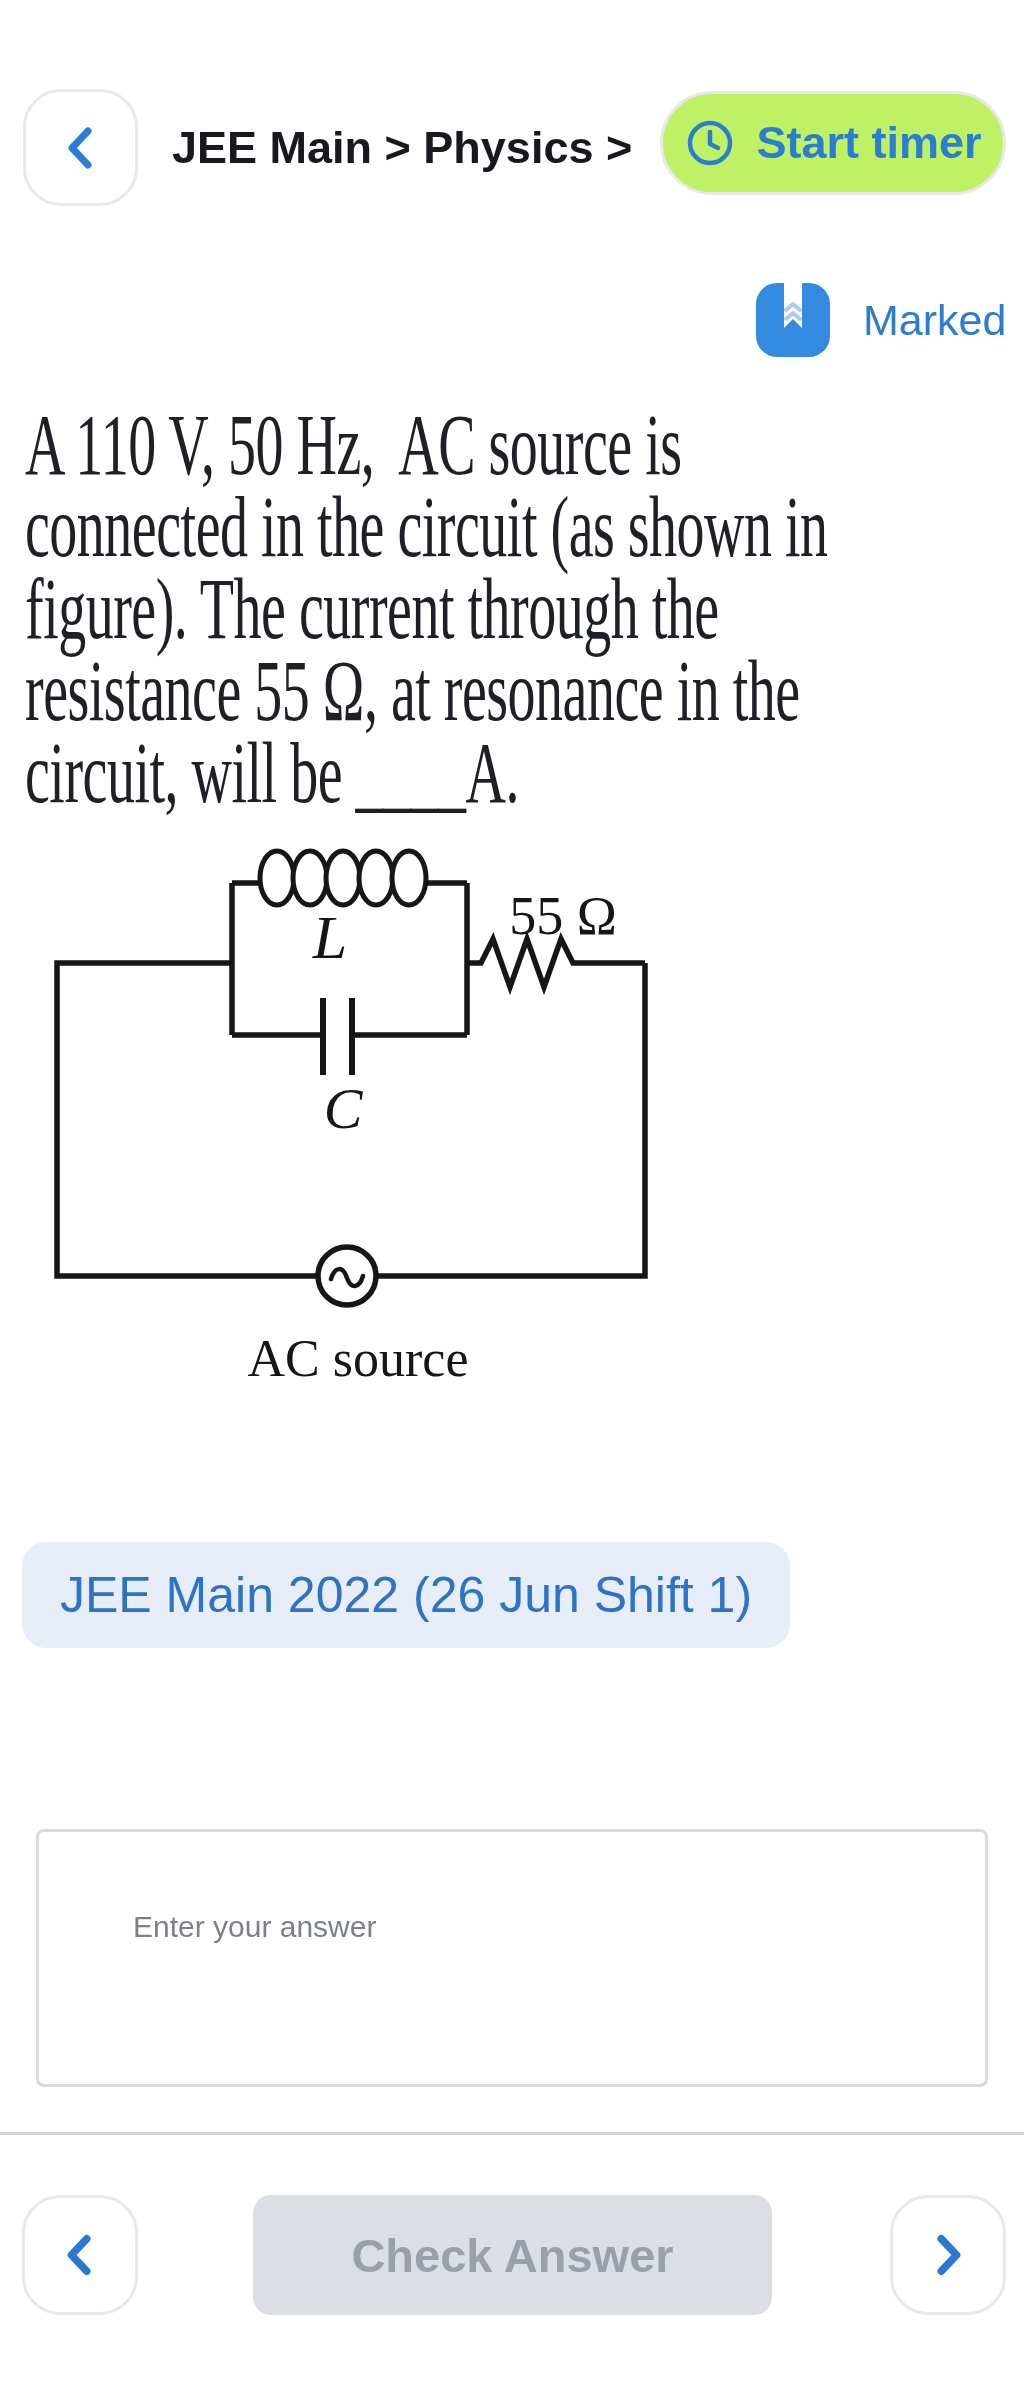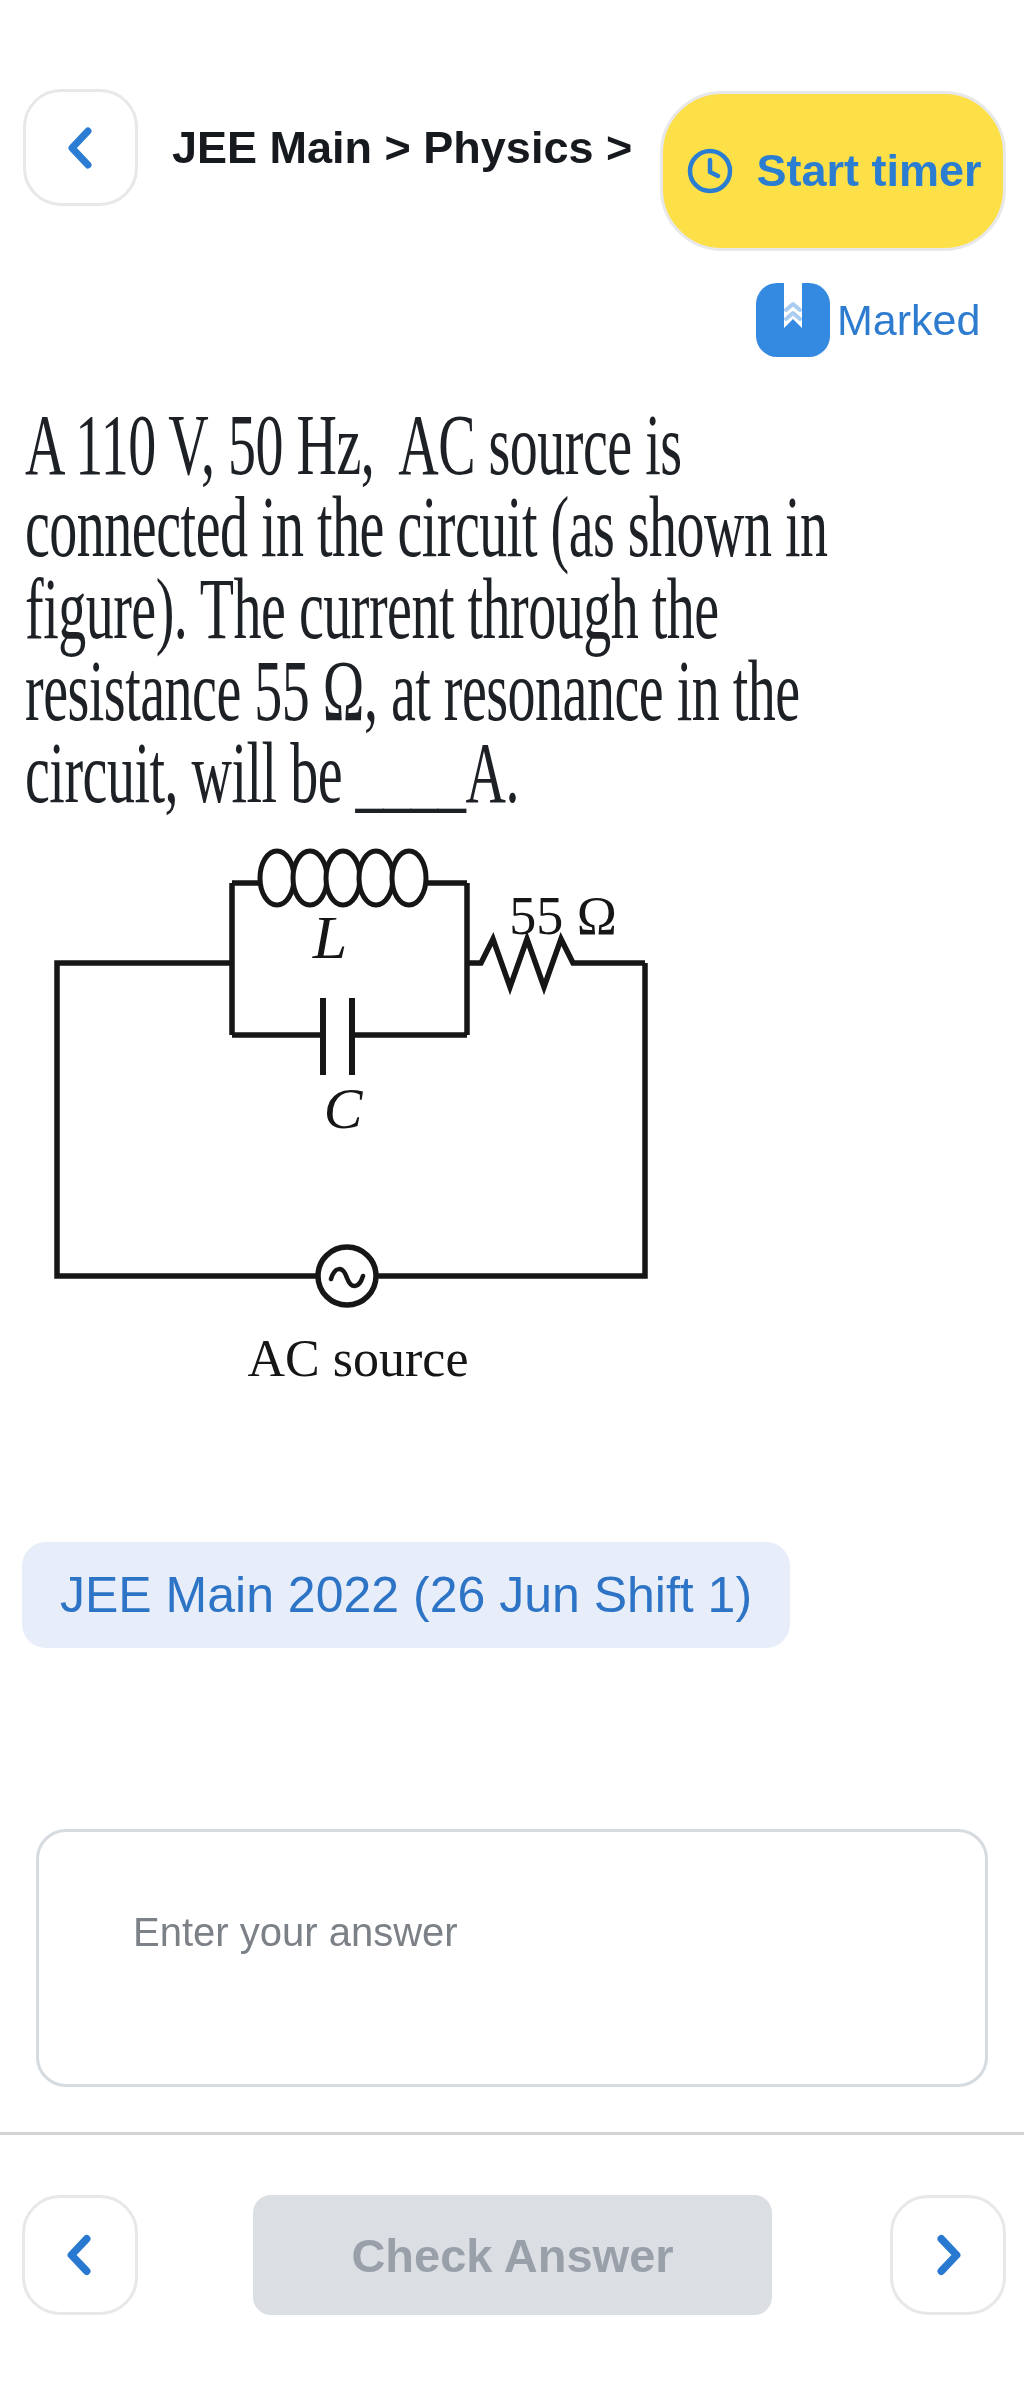--- a/index.html
+++ b/index.html
@@ -13,33 +13,33 @@
     position:absolute; left:23px; top:89px; width:115px; height:117px;
     background:#fff; border:3px solid #e8e8ea; border-radius:38px;
     display:flex; align-items:center; justify-content:center; cursor:pointer;
   }
   .breadcrumb {
     position:absolute; left:172px; top:89px; width:468px; height:117px;
     line-height:117px; font-size:45px; font-weight:600; color:#16191d;
     white-space:nowrap; overflow:hidden;
   }
   .timer-btn {
-    position:absolute; left:660px; top:91px; width:346px; height:160px;
-    background:#fde047; border:3px solid #e8e8ea; border-radius:62px;
+    position:absolute; left:660px; top:91px; width:346px; height:104px;
+    background:#bef264; border:3px solid #e8e8ea; border-radius:62px;
     display:flex; align-items:center; justify-content:center; gap:20px; cursor:pointer;
   }
   .timer-btn span { font-size:45px; font-weight:600; color:#2b7dd2; }
   
   .qnum {
     position:absolute; left:24px; top:283px; height:74px; line-height:74px;
     font-size:43px; color:#9aa0a6;
   }
   .marked {
     position:absolute; left:756px; top:283px; height:74px;
-    display:flex; align-items:center; gap:7px; cursor:pointer;
+    display:flex; align-items:center; gap:33px; cursor:pointer;
   }
   .marked span { font-size:43px; font-weight:500; color:#2d7ccf; }
   
   .question {
     position:absolute; left:25px; top:404px;
     transform:scaleY(1.55); transform-origin:0 0;
     font-family:"Liberation Serif", serif; color:#1d2126;
   }
   .q-line {
     font-size:56px; line-height:53px; letter-spacing:-0.5px;
@@ -50,23 +50,23 @@
   .circuit text { font-family:"Liberation Serif", serif; fill:#161616; }
   
   .tag {
     position:absolute; left:22px; top:1542px; height:106px;
     background:#e7eef9; border-radius:24px; padding:0 38px;
     font-size:50px; line-height:106px; color:#2e74c6; white-space:nowrap;
   }
   
   .answer-box {
     position:absolute; left:36px; top:1829px; width:952px; height:258px;
-    border:3px solid #d6dbe0; border-radius:30px; background:#fff;
+    border:3px solid #d6dbe0; border-radius:8px; background:#fff;
     font-family:"Liberation Sans", sans-serif;
-    font-size:40px; color:#333; padding:78px 40px 0 94px;
+    font-size:30px; color:#333; padding:78px 40px 0 94px;
     resize:none; outline:none;
   }
   .answer-box::placeholder { color:#7c8187; opacity:1; }
   
   .divider { position:absolute; left:0; top:2132px; width:1024px; height:3px; background:#d3d3d6; }
   .nav-btn {
     position:absolute; top:2195px; width:116px; height:120px;
     background:#fff; border:3px solid #e8e8ea; border-radius:38px;
     display:flex; align-items:center; justify-content:center; cursor:pointer;
   }

